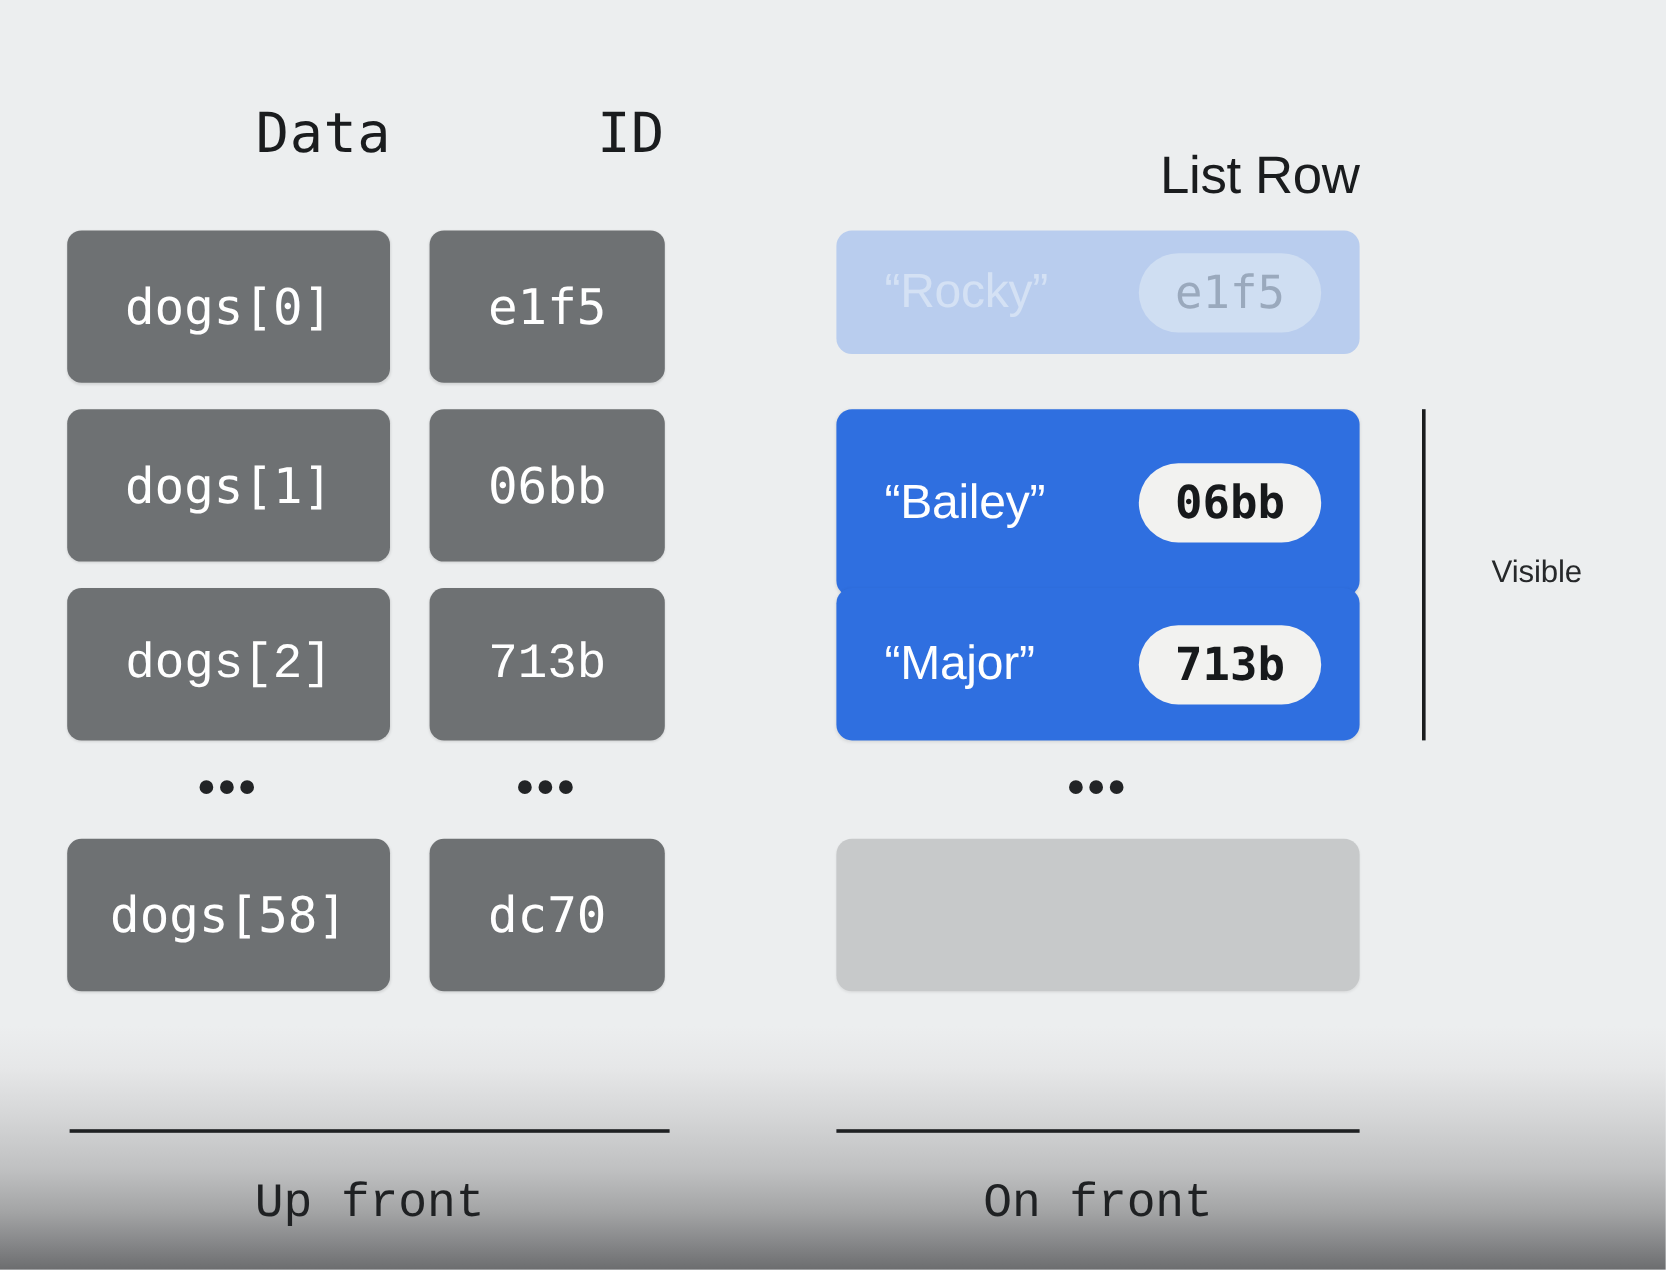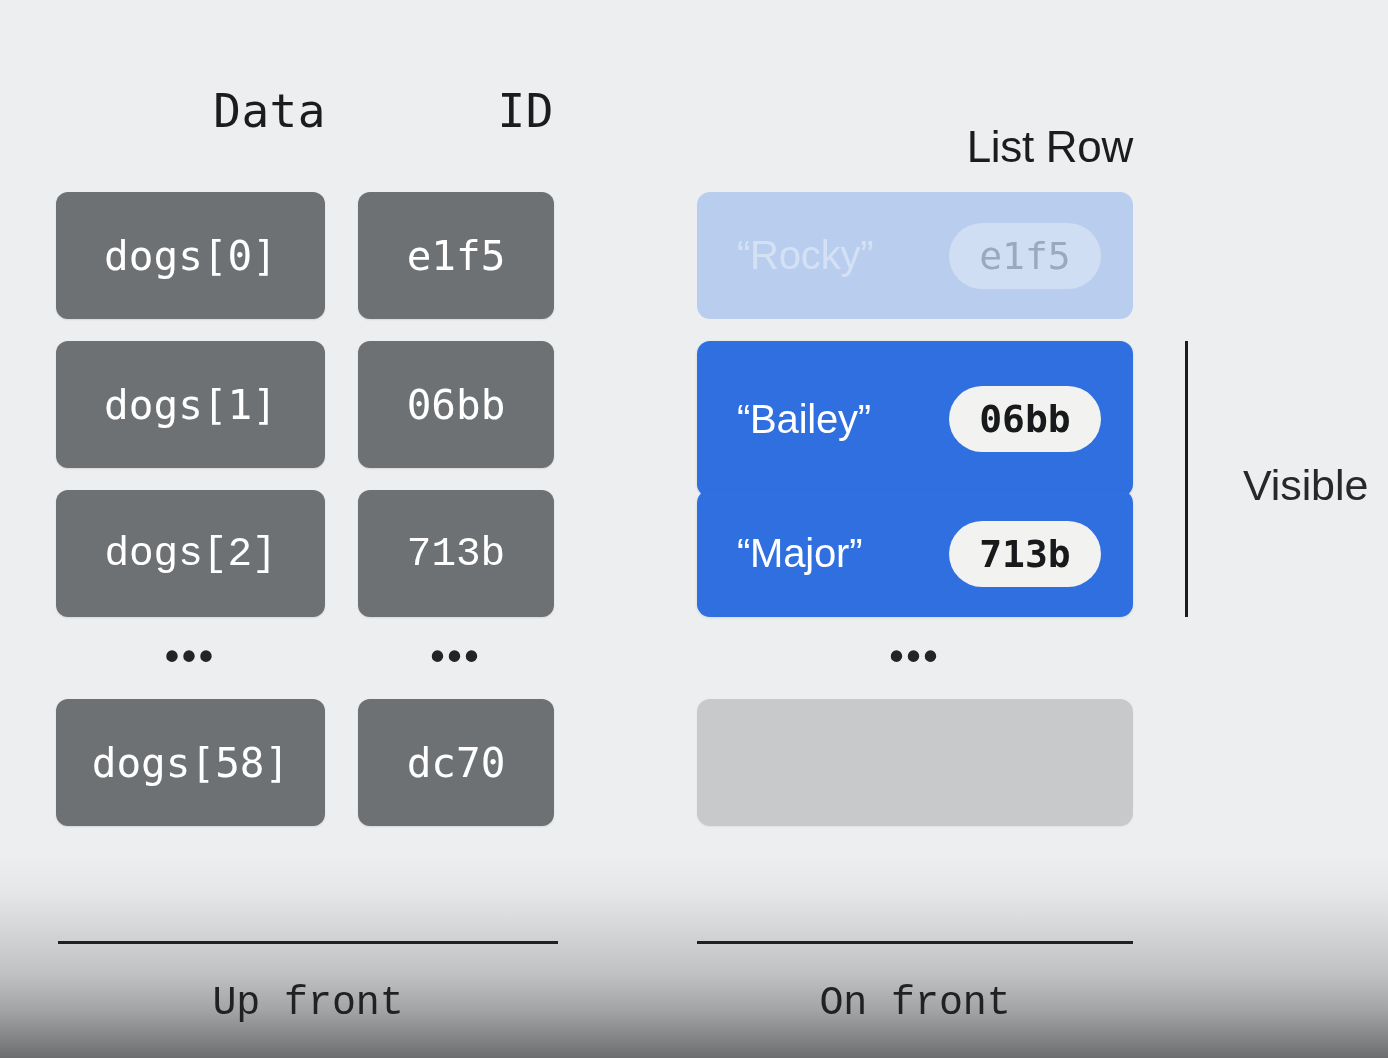--- a/index.html
+++ b/index.html
@@ -110,21 +110,21 @@
   }
   .list-row.ghost {
     background: #b9cdee;
     box-shadow: none;
   }
   .list-row.empty {
     background: #c7c9ca;
     box-shadow: 0 1px 2px rgba(0,0,0,0.06);
   }
 
-  .lr0 { top: 192px; height: 127px; padding-left: 40px; }
+  .lr0 { top: 192px; height: 103px; padding-left: 40px; }
   .lr1 { top: 341px; height: 156px; }
   .lr2 { top: 490px; height: 127px; }
   .lr3 { top: 699px; height: 127px; }
 
   .row-name {
     font-family: "Liberation Sans", sans-serif;
     font-size: 40px;
     font-weight: 400;
     letter-spacing: -0.2px;
     white-space: nowrap;
@@ -164,21 +164,21 @@
     top: 341px;
     width: 3px;
     height: 276px;
     background: #1a1c1e;
   }
   #visible-label {
     position: absolute;
     left: 1243px;
     top: 461px;
     font-family: "Liberation Sans", sans-serif;
-    font-size: 43px;
+    font-size: 26px;
     font-weight: 400;
     color: #26282a;
     white-space: nowrap;
     letter-spacing: -0.1px;
   }
 
   
   .foot-rule {
     position: absolute;
     height: 3px;

